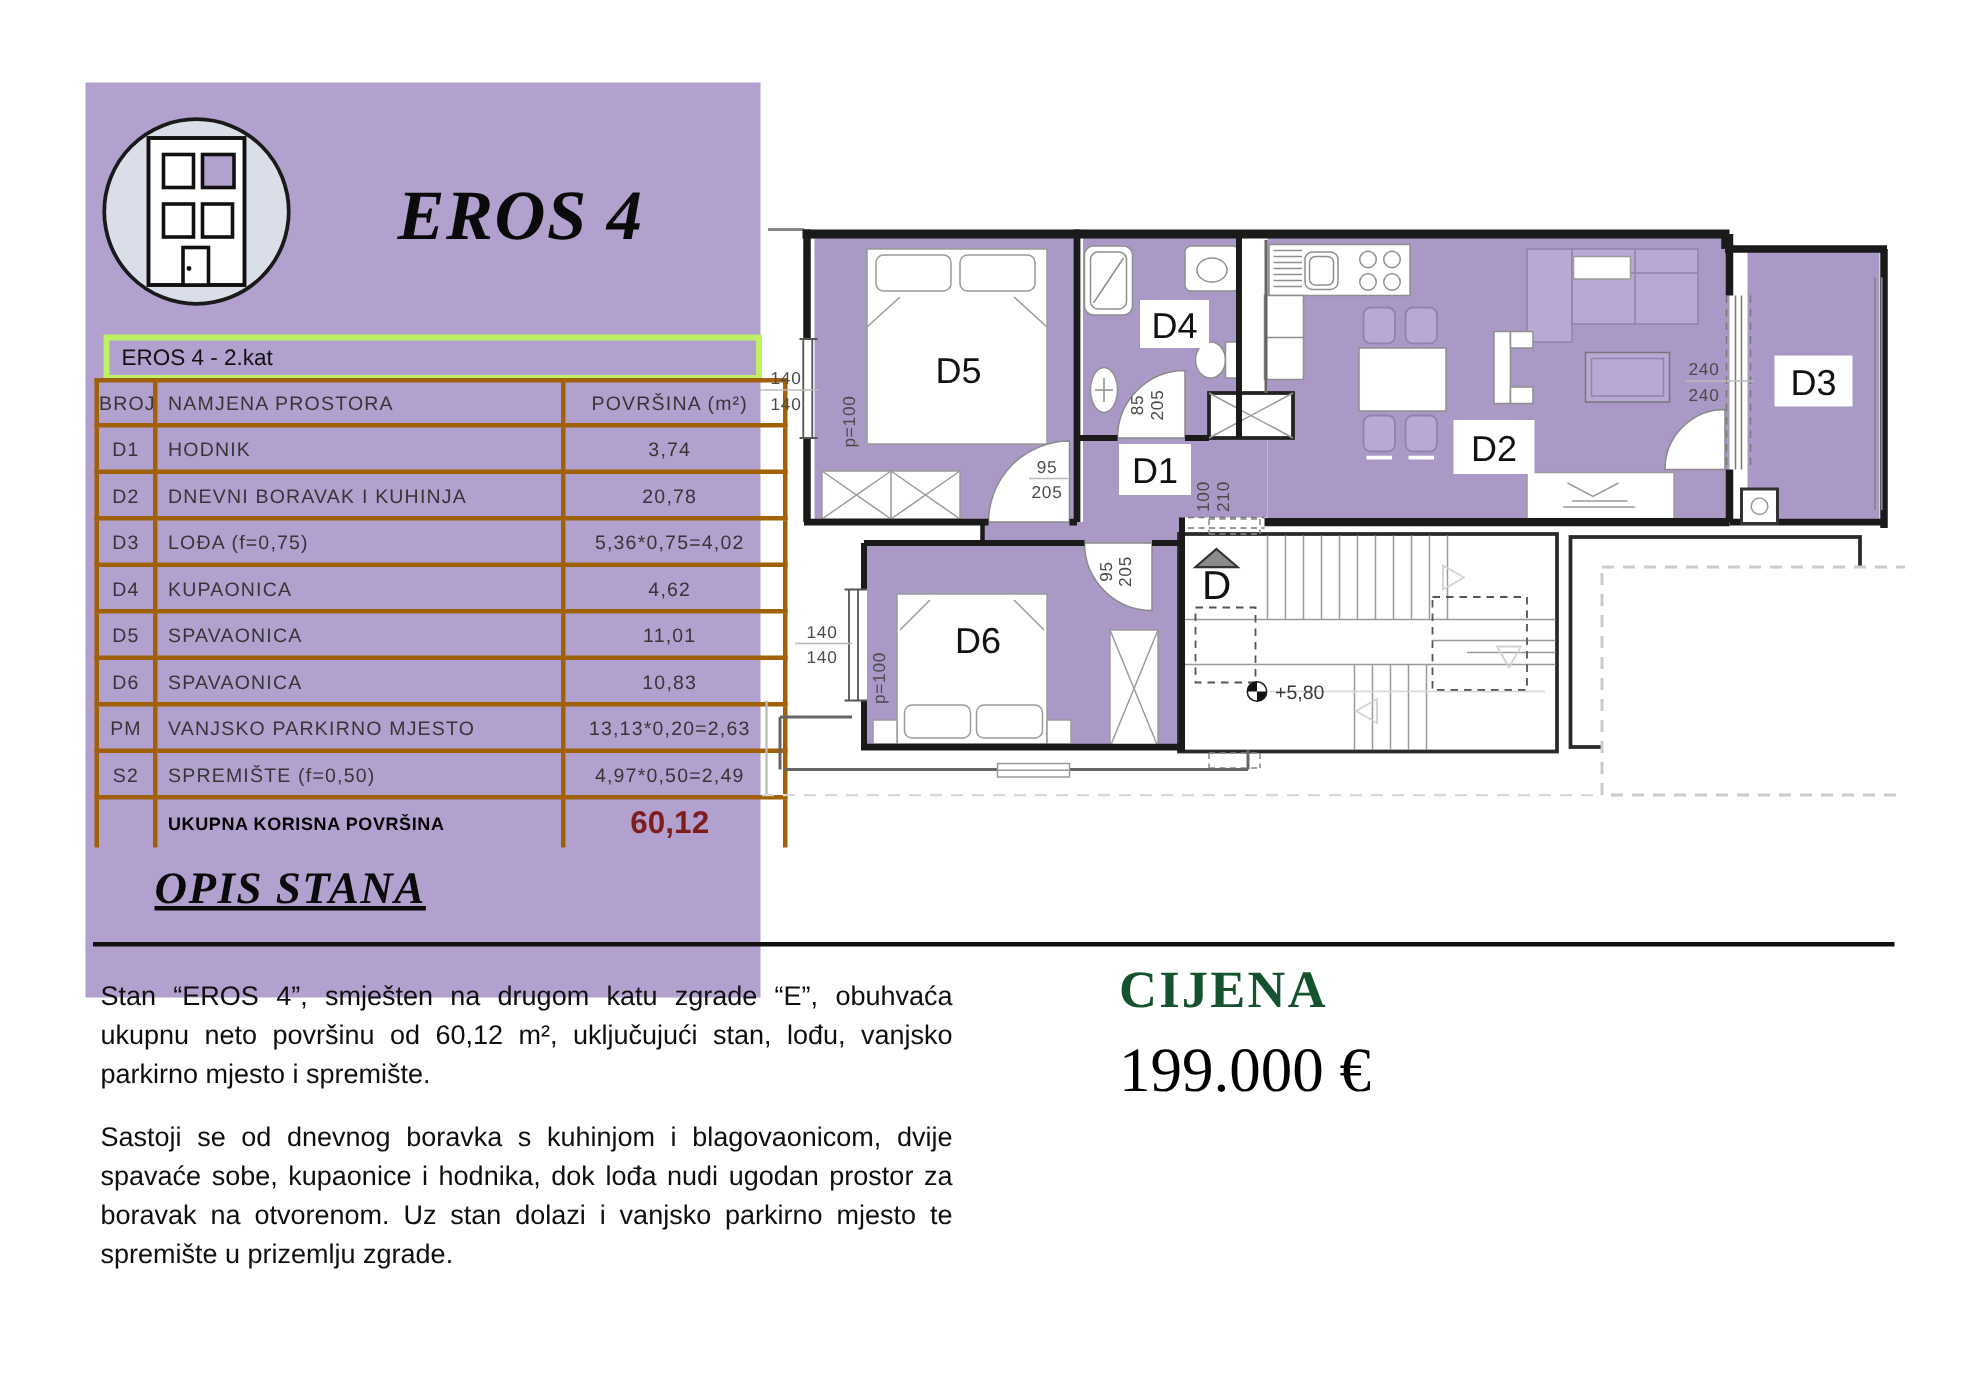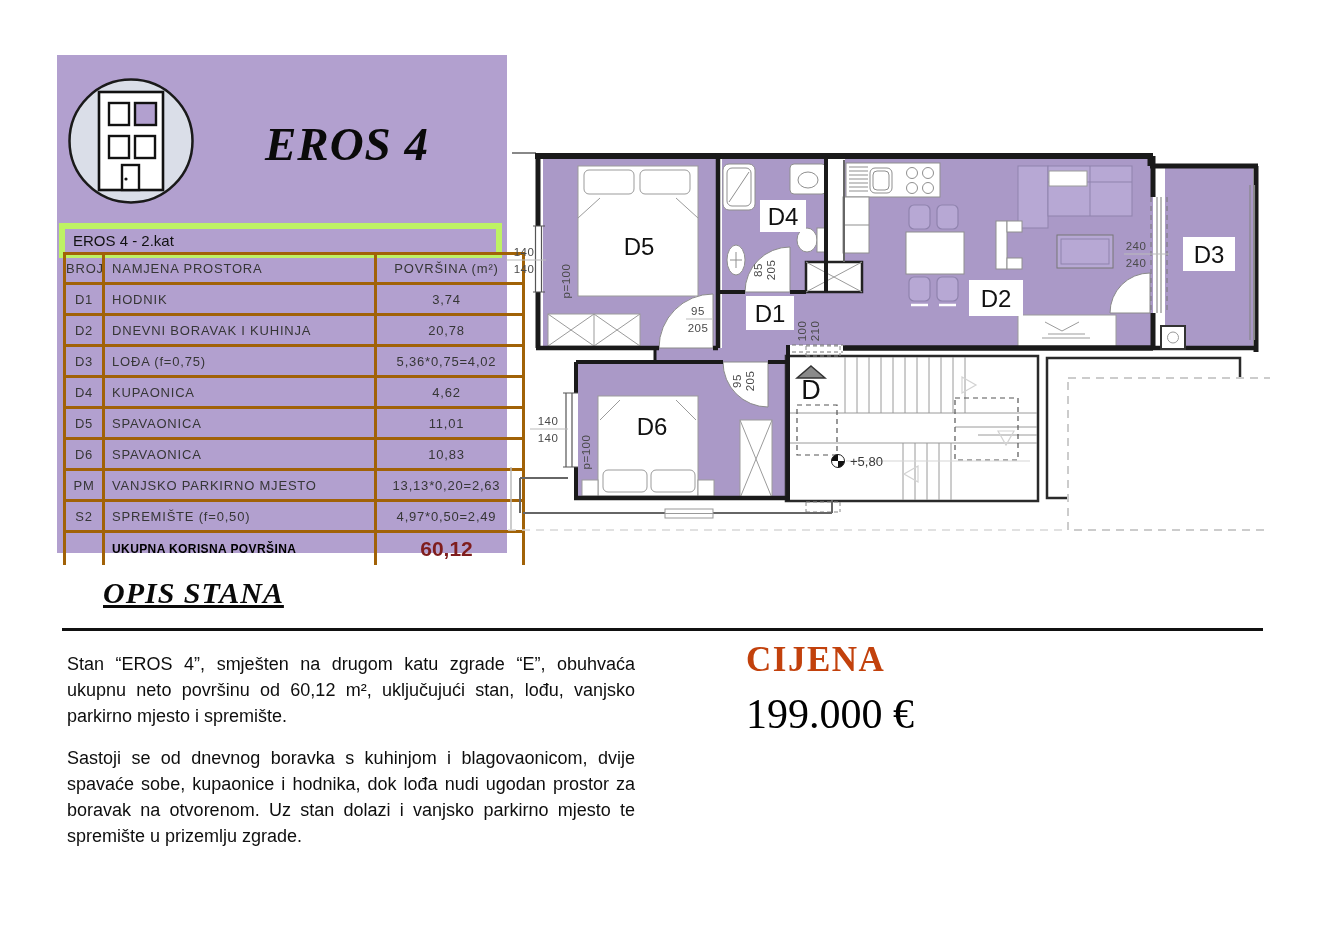--- a/index.html
+++ b/index.html
@@ -1,25 +1,25 @@
 <!DOCTYPE html>
 <html style="--card-bg: #b2a0cf; --floor-fill: #aa99c7; --furniture-tint: #b7a8d4;"><head>
 <meta charset="utf-8">
 <style>
   html,body{margin:0;padding:0;background:#fff;}
   .page{position:relative;width:1325px;height:933px;background:#fff;overflow:hidden;
         font-family:"Liberation Sans",sans-serif;}
 
   
-  .card{position:absolute;left:57px;top:55px;width:450px;height:498px;background:var(--card-bg,#b2a0cf);}
+  .card{position:absolute;left:57px;top:55px;width:450px;height:610px;background:var(--card-bg,#b2a0cf);}
   .card-icon{position:absolute;left:9px;top:21px;width:130px;height:130px;}
   .card-title{position:absolute;left:150px;top:62px;width:280px;text-align:center;
               font-family:"Liberation Serif",serif;font-style:italic;font-weight:bold;
               font-size:47px;color:#0a0a0a;letter-spacing:1px;}
-  .card-sub{position:absolute;left:2px;top:168px;width:423px;height:23px;border:6px solid #bef264;
+  .card-sub{position:absolute;left:12px;top:168px;width:423px;height:23px;border:4px solid #bef264;
             font-size:15px;color:#111;line-height:23px;padding-left:8px;}
   .areas-wrap{position:absolute;left:6px;top:197px;width:437px;}
   table.areas{border-collapse:collapse;table-layout:fixed;width:437px;border-top:3px solid #000;}
   table.areas td,table.areas th{border:3px solid #a16207;font-weight:400;
         font-size:13px;letter-spacing:0.8px;color:#363636;height:28px;padding:0;overflow:hidden;white-space:nowrap;}
   table.areas th{height:27px;}
   table.areas .c-id{width:36px;text-align:center;}
   table.areas .c-name{width:262px;text-align:left;padding-left:7px;}
   table.areas .c-area{width:139px;text-align:center;padding-right:6px;margin-left:48px;}
   table.areas tr.thick td{border-top:2.5px solid #000;}
@@ -37,21 +37,21 @@
 
   
   .opis-head{position:absolute;left:103px;top:576px;font-family:"Liberation Serif",serif;
              font-style:italic;font-weight:bold;font-size:30px;color:#0a0a0a;letter-spacing:1px;text-decoration:underline;}
   .rule{position:absolute;left:62px;top:628px;width:1201px;height:3px;background:#111;}
   .desc-p{position:absolute;left:62px;width:568px;font-family:Liberation Sans, sans-serif;
           font-size:18px;line-height:26px;color:#0e0e0e;text-align:justify;margin:5px;}
   .desc-p1{top:646px;}
   .desc-p2{top:740px;}
   .price-label{position:absolute;left:746px;top:640px;font-family:"Liberation Serif",serif;
-               font-weight:bold;font-size:35px;color:#c2410c;letter-spacing:1.5px;}
+               font-weight:bold;font-size:35px;color:#14532d;letter-spacing:1.5px;}
   .price-value{position:absolute;left:746px;top:690px;font-family:"Liberation Serif",serif;
                font-size:42px;color:#000000;}
 </style>
 </head>
 <body>
 
 <div class="page">
 
   <div class="card">
     <svg class="card-icon" viewBox="0 0 130 130">

